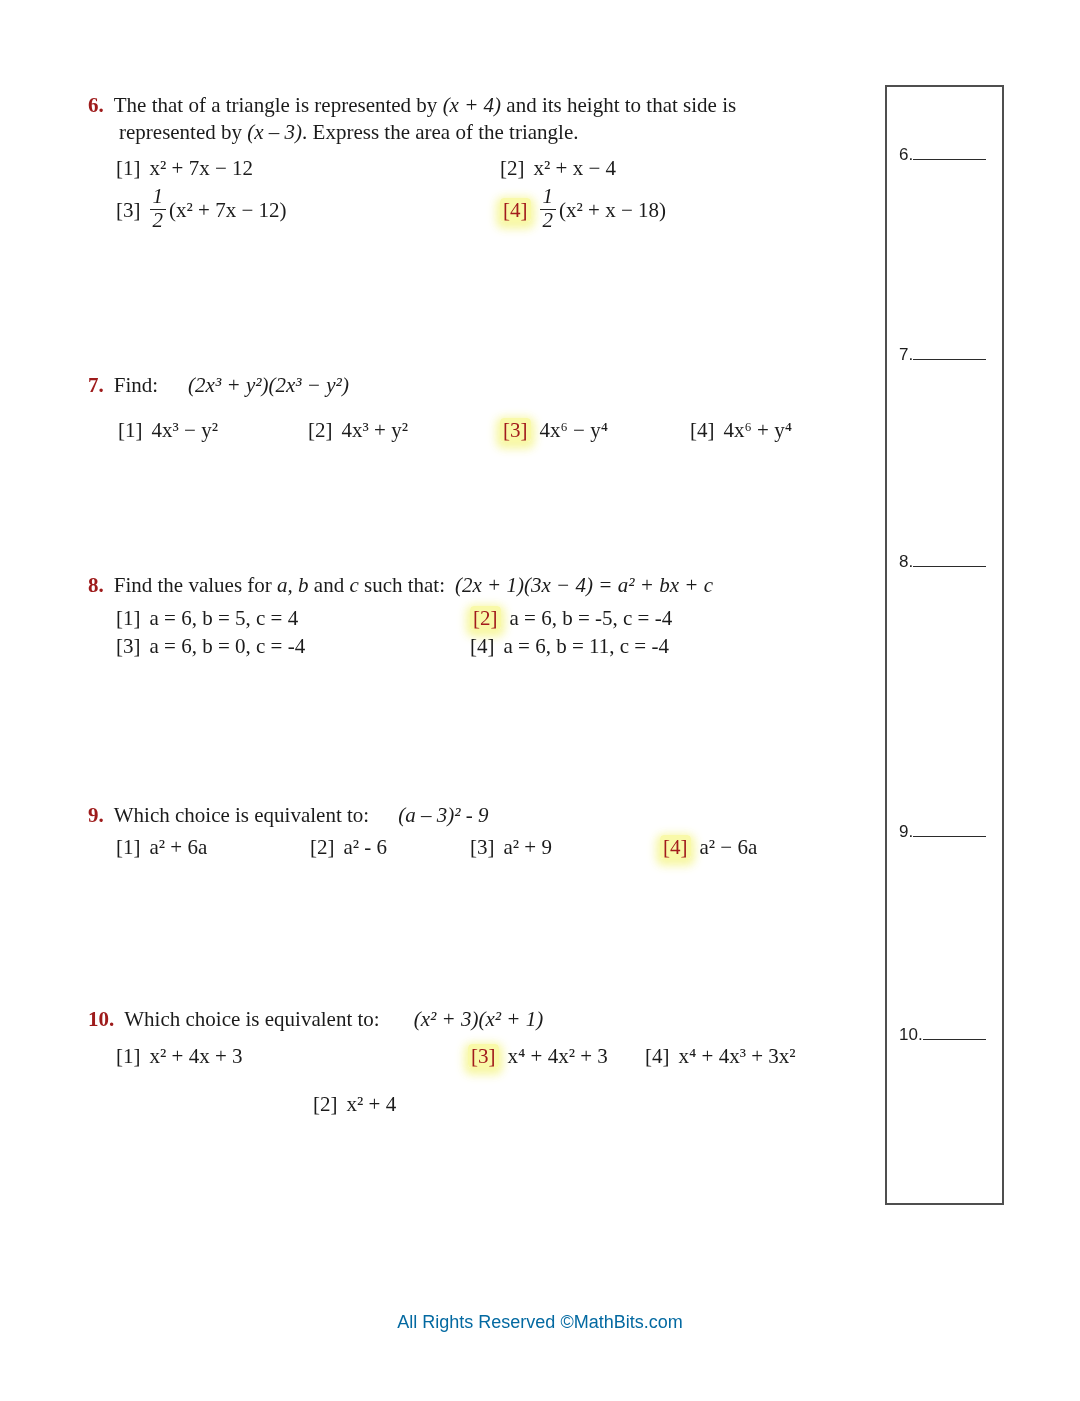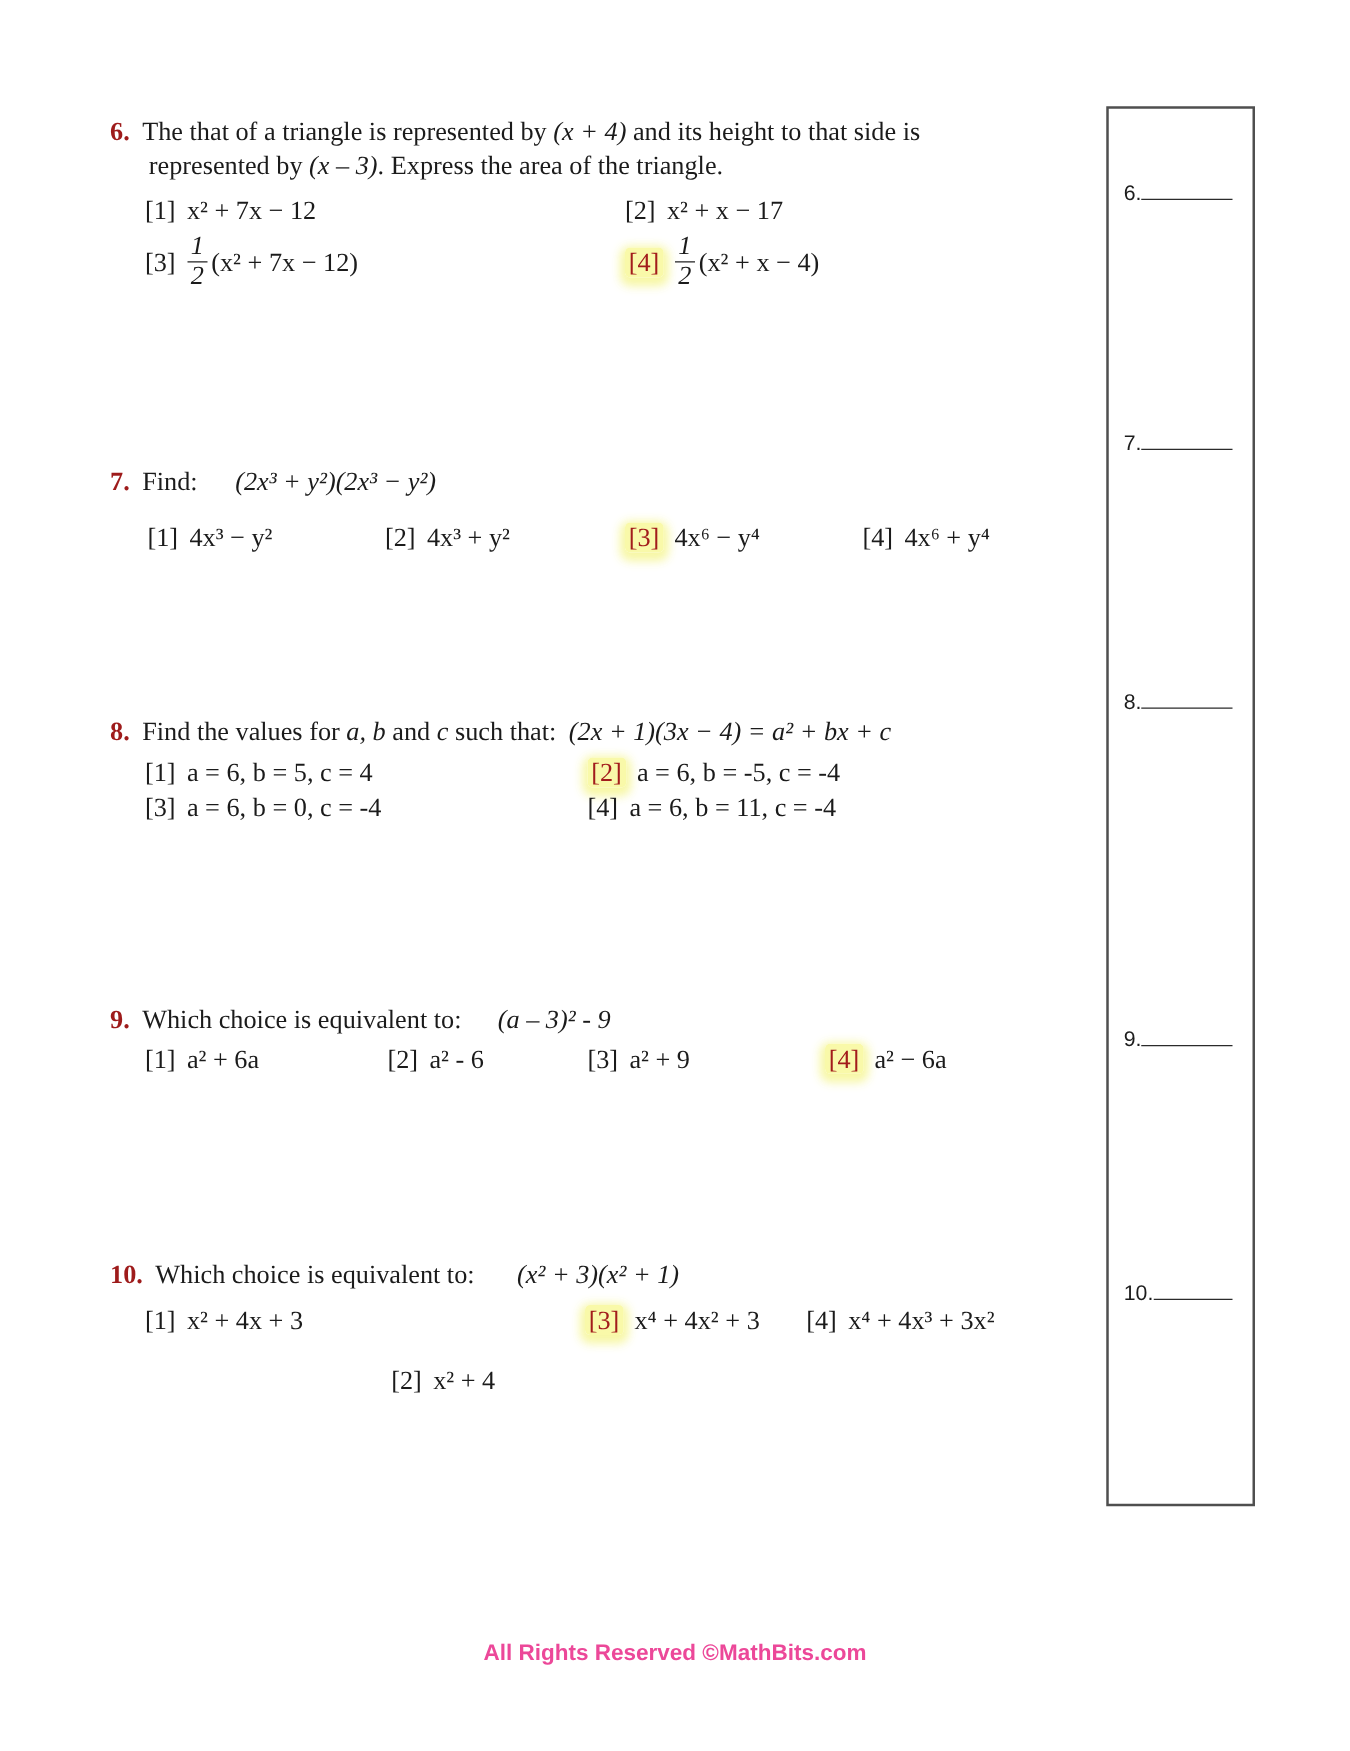--- a/index.html
+++ b/index.html
@@ -46,37 +46,37 @@
   .ans-item {
     position:absolute; left:12px; white-space:nowrap;
     font-family:"Liberation Sans","DejaVu Sans",sans-serif; font-size:17px; color:#1d1d1d;
   }
   .ans-line { display:inline-block; width:73px; border-bottom:1.6px solid #2b2b2b; height:14px; }
   .ans-line.short { width:63px; }
 
   
   .footer {
     position:absolute; top:1312px; left:0; width:1080px; text-align:center;
-    font-family:"Liberation Sans","DejaVu Sans",sans-serif; font-size:18px; color:#ec4899;font-weight:bold;
+    font-family:"Liberation Sans","DejaVu Sans",sans-serif; font-size:18px; color:#0369a1;
   }
 </style>
 </head>
 <body>
 
 <div class="page">
 
   <div class="question" style="top:92px;height:250px;">
     <div class="qline"><span class="qnum">6.</span><span>The that of a triangle is represented by </span><span class="m">(x + 4)</span><span> and its height to that side is</span></div>
     <div class="qline2"><span>represented by </span><span class="m">(x – 3)</span><span>.  Express the area of the triangle.</span></div>
 
     <span class="choice" style="left:28px;top:63px;"><span class="bracket">[1]</span><span class="expr">x² + 7x − 12</span></span>
-    <span class="choice" style="left:412px;top:63px;"><span class="bracket">[2]</span><span class="expr">x² + x − 17</span></span>
+    <span class="choice" style="left:412px;top:63px;"><span class="bracket">[2]</span><span class="expr">x² + x − 4</span></span>
 
     <span class="choice frac-row" style="left:28px;top:96px;"><span class="bracket">[3]</span><span class="frac"><span class="num">1</span><span class="den">2</span></span><span class="expr">(x² + 7x − 12)</span></span>
-    <span class="choice frac-row" style="left:412px;top:96px;"><span class="bracket hl">[4]</span><span class="frac"><span class="num">1</span><span class="den">2</span></span><span class="expr">(x² + x − 4)</span></span>
+    <span class="choice frac-row" style="left:412px;top:96px;"><span class="bracket hl">[4]</span><span class="frac"><span class="num">1</span><span class="den">2</span></span><span class="expr">(x² + x − 18)</span></span>
   </div>
 
   <div class="question" style="top:372px;height:110px;">
     <div class="qline"><span class="qnum">7.</span><span>Find:</span><span class="m mgap30">(2x³ + y²)(2x³ − y²)</span></div>
 
     <span class="choice" style="left:30px;top:45px;"><span class="bracket">[1]</span><span class="expr">4x³ − y²</span></span>
     <span class="choice" style="left:220px;top:45px;"><span class="bracket">[2]</span><span class="expr">4x³ + y²</span></span>
     <span class="choice" style="left:412px;top:45px;"><span class="bracket hl">[3]</span><span class="expr">4x⁶ − y⁴</span></span>
     <span class="choice" style="left:602px;top:45px;"><span class="bracket">[4]</span><span class="expr">4x⁶ + y⁴</span></span>
   </div>

